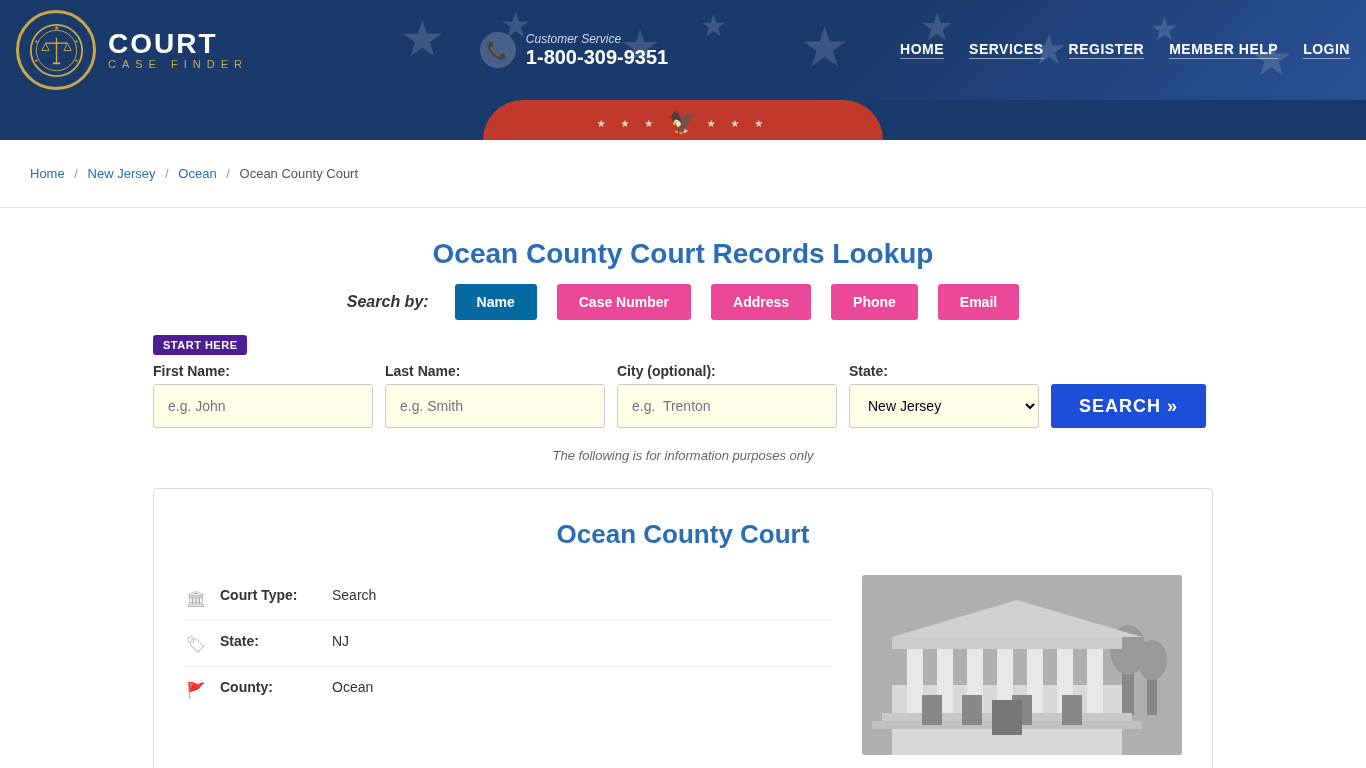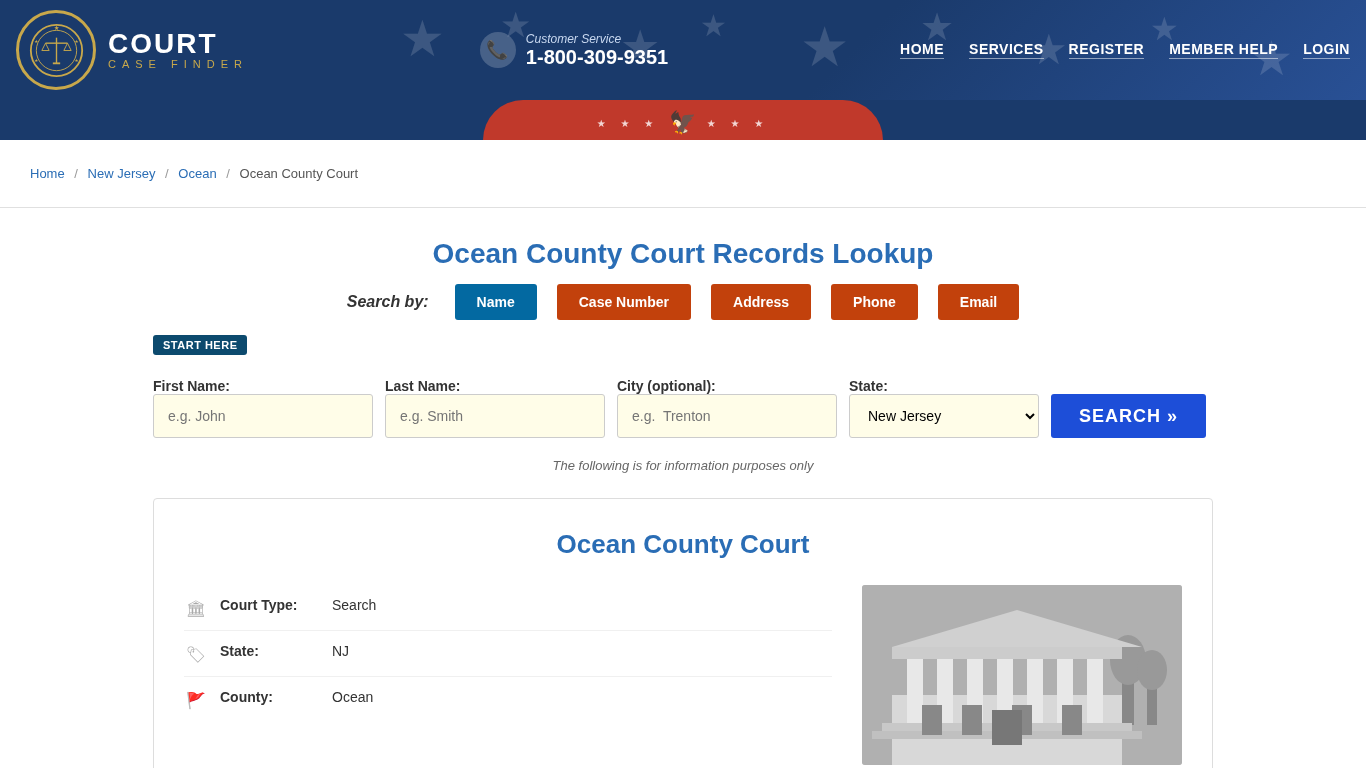--- a/index.html
+++ b/index.html
@@ -202,48 +202,48 @@
       cursor: pointer;
       font-size: 14px;
       font-weight: 600;
       border-radius: 3px;
     }
     .search-tab.active {
       background: #0369a1;
       color: #fff;
     }
     .search-tab.inactive {
-      background: #c2410c;
+      background: #ec4899;
       color: #fff;
     }
 
     
     .start-here {
       display: inline-block;
-      background: #0c4a6e;
+      background: #4c1d95;
       color: #fff;
       font-size: 11px;
       font-weight: 700;
       padding: 4px 10px;
       border-radius: 3px;
       margin-bottom: 8px;
       letter-spacing: 0.5px;
     }
 
     
     .search-form {
       display: flex;
       gap: 12px;
       align-items: flex-end;
       flex-wrap: wrap;
     }
     .form-group {
       display: flex;
       flex-direction: column;
-      margin-top: 15px;
+      gap: 5px;
     }
     .form-group label {
       font-size: 14px;
       font-weight: 700;
       color: #333;
     }
     .form-input {
       padding: 10px 14px;
       border: 1px solid #ccc;
       border-radius: 3px;

